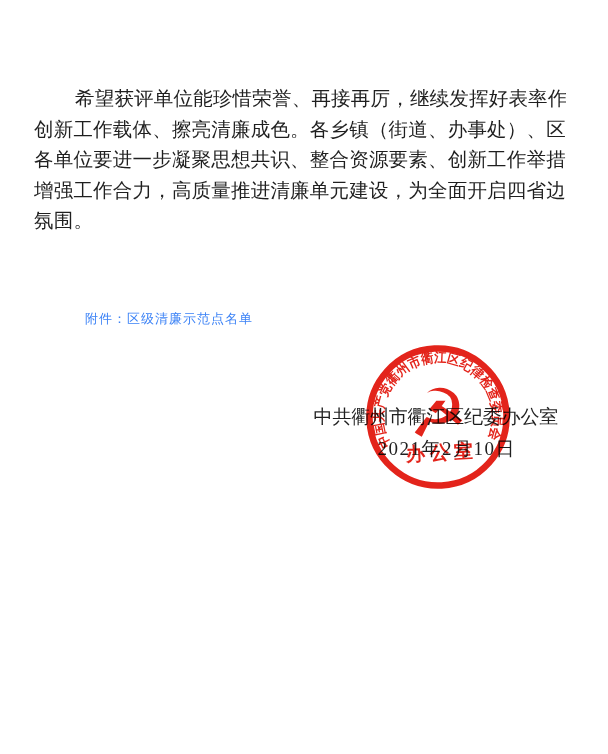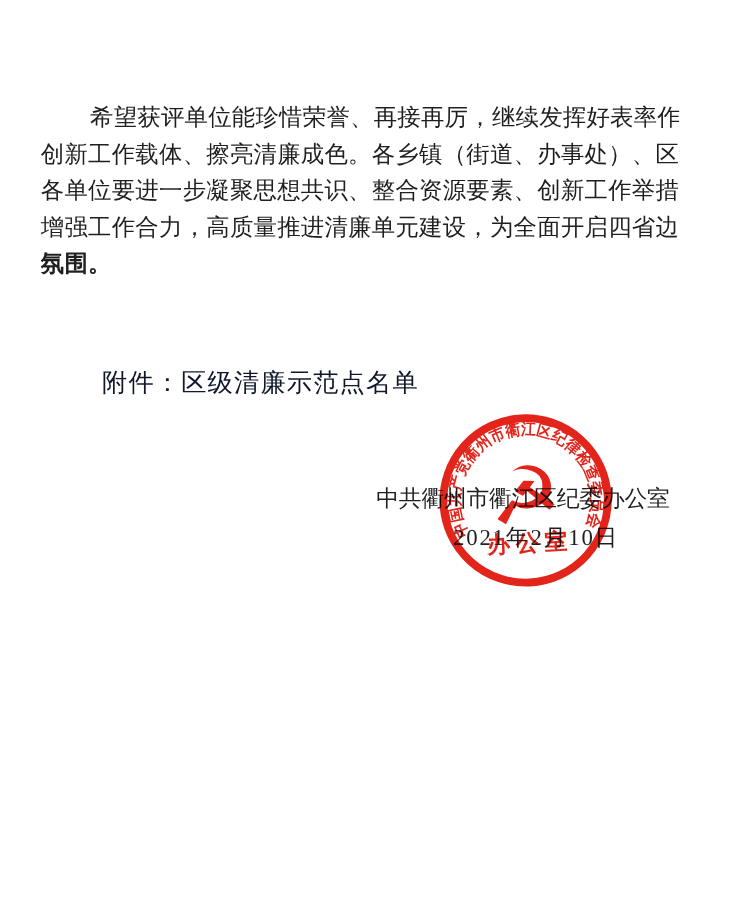--- a/index.html
+++ b/index.html
@@ -32,30 +32,29 @@
     text-align-last: justify;
     white-space: nowrap;
   }
   .body-text .line.indent {
     padding-left: 41px;
     box-sizing: border-box;
   }
   .body-text .line.last {
     text-align-last: left;
     white-space: normal;
-    font-weight: bold;
   }
   
   .attachment {
     position: absolute;
     left: 85px;
     top: 304px;
-    font-size: 21px;
+    font-size: 13px;
     line-height: 30.6px;
-    color: #0f172a;
+    color: #3b82f6;
     letter-spacing: 1px;
   }
   
   .signature {
     position: absolute;
     top: 402px;
     right: 50px;
     font-size: 19px;
     line-height: 30px;
     color: #1f1f1f;

